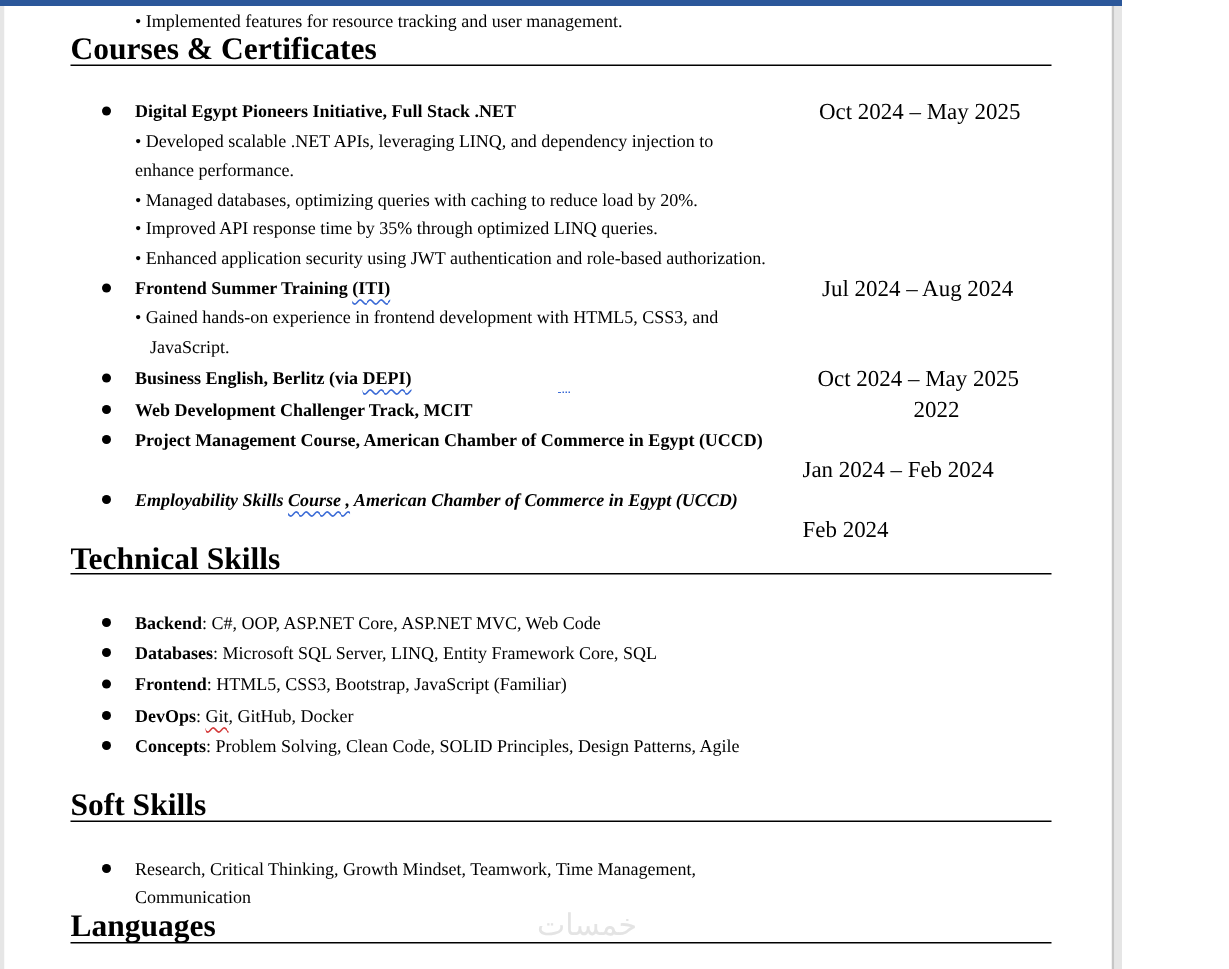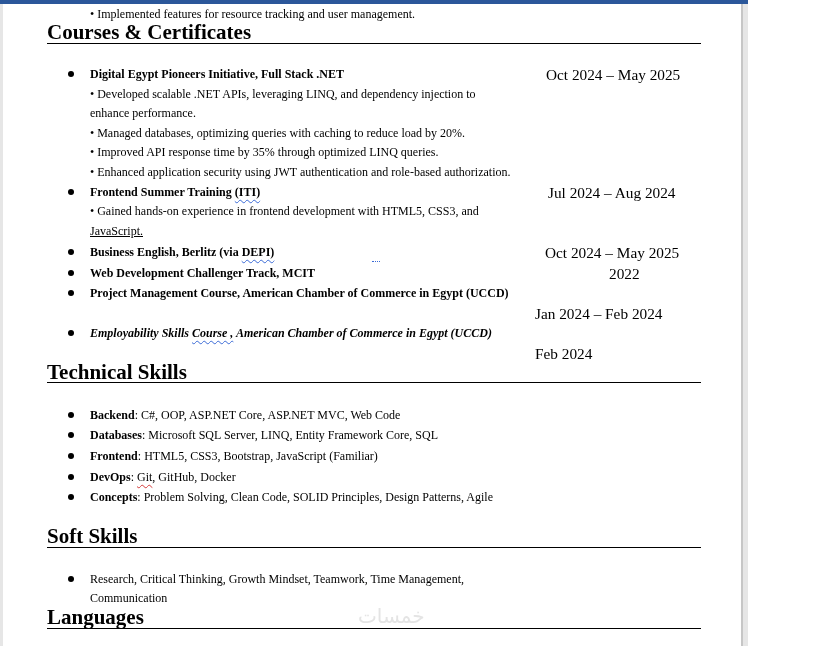--- a/index.html
+++ b/index.html
@@ -56,21 +56,21 @@
 <div class="t" style="left:90px; top:85px;">• Developed scalable .NET APIs, leveraging LINQ, and dependency injection to</div>
 <div class="t" style="left:90px; top:104px;">enhance performance.</div>
 <div class="t" style="left:90px; top:124px;">• Managed databases, optimizing queries with caching to reduce load by 20%.</div>
 <div class="t" style="left:90px; top:143px;">• Improved API response time by 35% through optimized LINQ queries.</div>
 <div class="t" style="left:90px; top:163px;text-align:right;">• Enhanced application security using JWT authentication and role-based authorization.</div>
 
 <div class="dot" style="top:189px;"></div>
 <div class="t b" style="left:90px; top:183px;"><span>Frontend Summer Training </span><span class="squig">(ITI)</span></div>
 <div class="date" style="left:548px; top:183px;">Jul 2024 – Aug 2024</div>
 <div class="t" style="left:90px; top:202px;">• Gained hands-on experience in frontend development with HTML5, CSS3, and</div>
-<div class="t" style="left:90px; top:222px;text-decoration:underline;">JavaScript.</div>
+<div class="t" style="left:100px; top:222px;">JavaScript.</div>
 
 <div class="dot" style="top:249px;"></div>
 <div class="t b" style="left:90px; top:243px;"><span>Business English, Berlitz (via </span><span class="squig">DEPI)</span></div>
 <div class="mini-squig" style="left:372px; top:258px;"></div>
 <div class="date" style="left:545px; top:243px;">Oct 2024 – May 2025</div>
 
 <div class="dot" style="top:270px;"></div>
 <div class="t b" style="left:90px; top:264px;">Web Development Challenger Track, MCIT</div>
 <div class="date" style="left:609px; top:264px;">2022</div>
 

